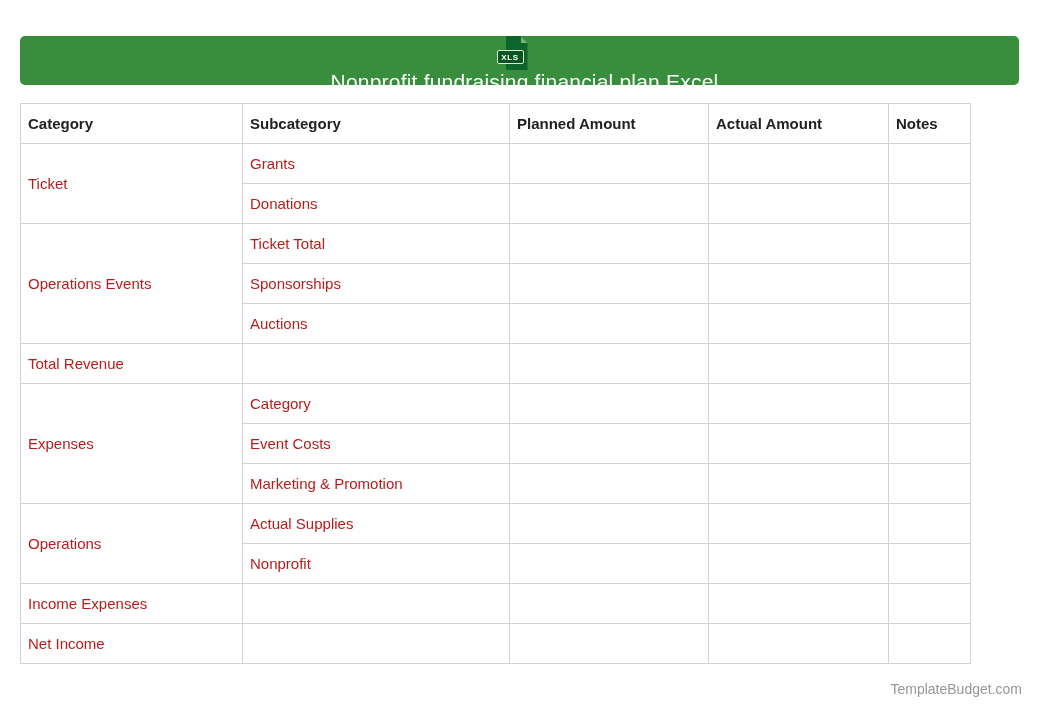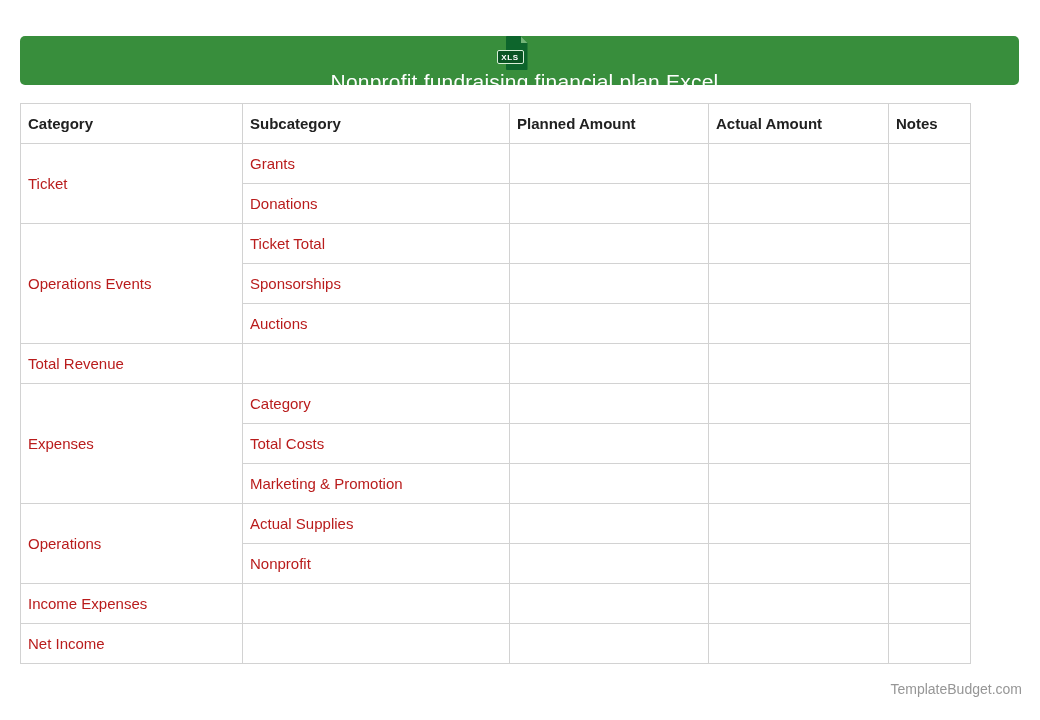--- a/index.html
+++ b/index.html
@@ -175,21 +175,21 @@
         <td></td>
       </tr>
       <tr>
         <td rowspan="3">Expenses</td>
         <td>Category</td>
         <td></td>
         <td></td>
         <td></td>
       </tr>
       <tr>
-        <td>Total Costs</td>
+        <td>Event Costs</td>
         <td></td>
         <td></td>
         <td></td>
       </tr>
       <tr>
         <td>Marketing &amp; Promotion</td>
         <td></td>
         <td></td>
         <td></td>
       </tr>

